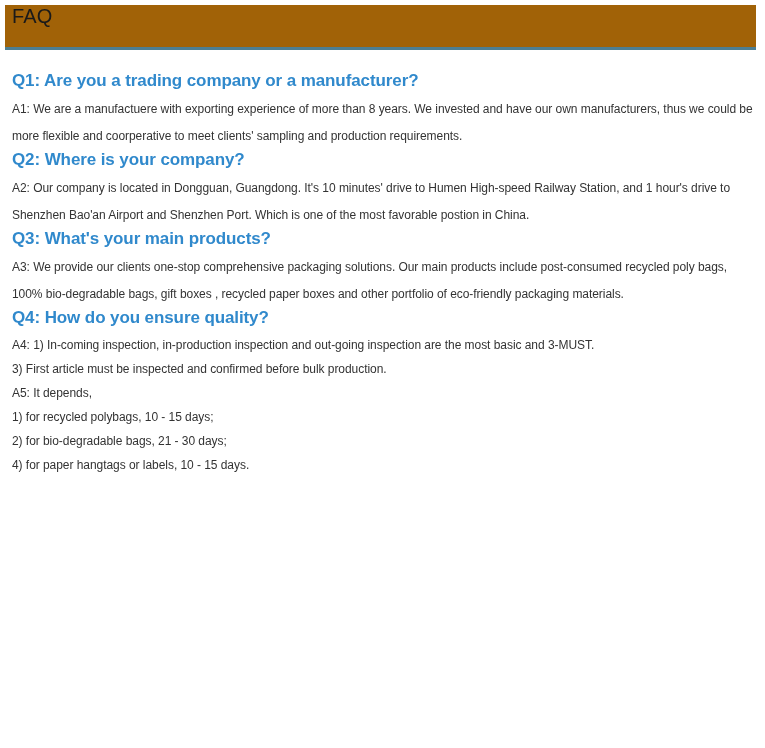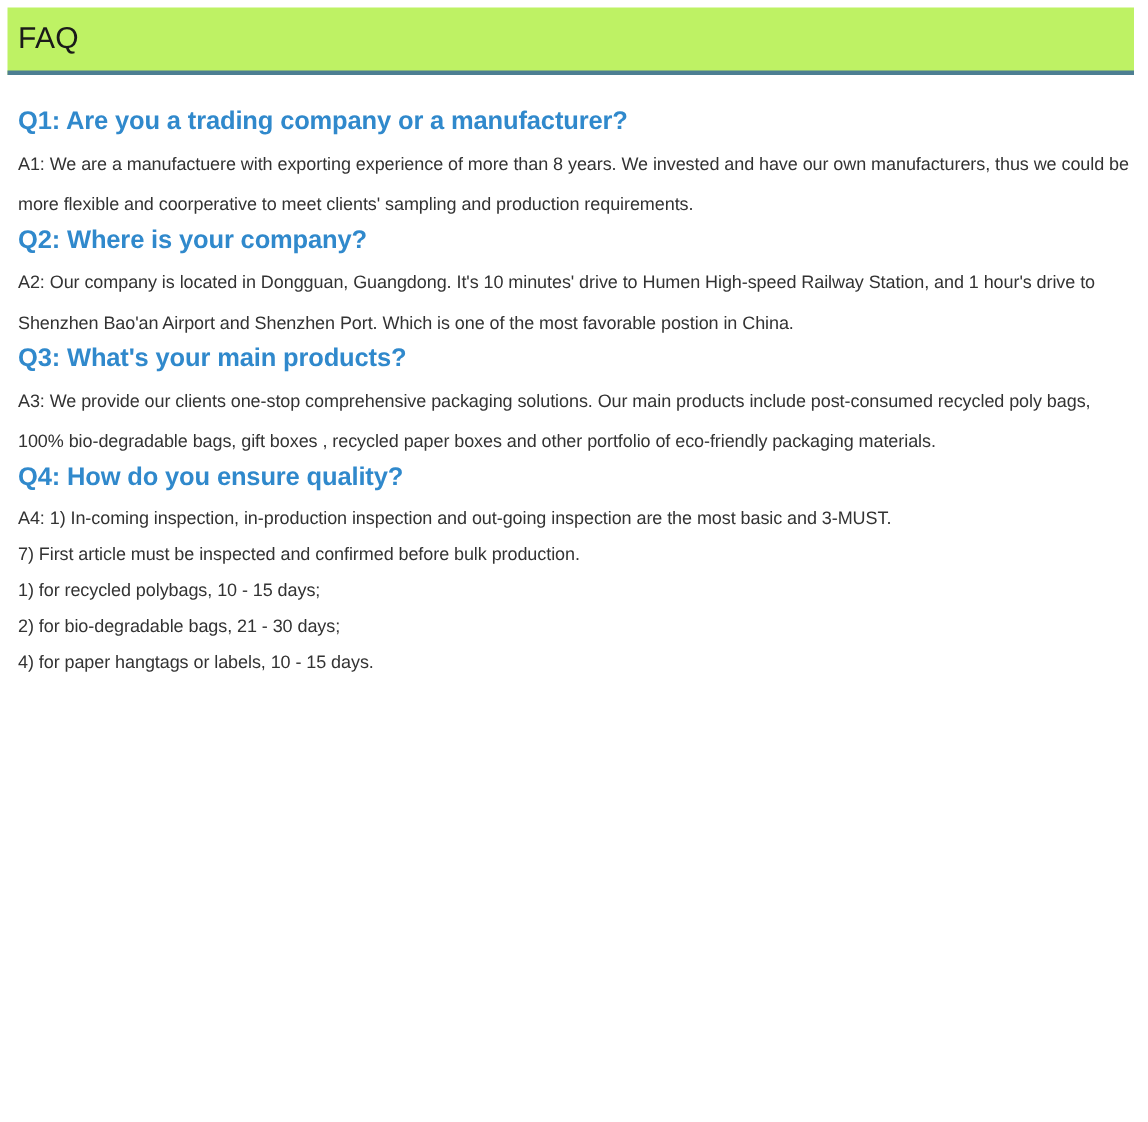--- a/index.html
+++ b/index.html
@@ -13,26 +13,26 @@
     font-family: "Liberation Sans", sans-serif;
     color: #333333;
     overflow: hidden;
   }
   .page {
     width: 765px;
     box-sizing: border-box;
     padding: 5px 9px 0 5px;
   }
   .faq-banner {
-    background: #bef264;
+    background: #a16207;
     border-bottom: 3px solid #4d7e92;
     height: 45px;
     box-sizing: border-box;
     display: flex;
-    align-items: center;
+    align-items: flex-start;
     padding-left: 7px;
   }
   .faq-banner-title {
     font-size: 20px;
     line-height: 22px;
     color: #1a1a1a;
     font-weight: 400;
     letter-spacing: 0.2px;
   }
   .faq-content {
@@ -95,26 +95,27 @@
       <h3 class="faq-question">Q3: What's your main products?</h3>
       <p class="faq-answer">
         <span class="line">A3: We provide our clients one-stop comprehensive packaging solutions. Our main products include post-consumed recycled poly bags, 100% bio-degradable bags, gift boxes , recycled paper boxes and other portfolio of eco-friendly packaging materials.</span>
       </p>
     </div>
 
     <div class="faq-item">
       <h3 class="faq-question">Q4: How do you ensure quality?</h3>
       <p class="faq-answer list-mode">
         <span class="line">A4: 1) In-coming inspection, in-production inspection and out-going inspection are the most basic and 3-MUST.</span>
-        <span class="line">7) First article must be inspected and confirmed before bulk production.</span>
+        <span class="line">3) First article must be inspected and confirmed before bulk production.</span>
       </p>
     </div>
 
     <div class="faq-item">
       <p class="faq-answer list-mode">
+        <span class="line">A5: It depends,</span>
         <span class="line">1) for recycled polybags, 10 - 15 days;</span>
         <span class="line">2) for bio-degradable bags, 21 - 30 days;</span>
         <span class="line">4) for paper hangtags or labels, 10 - 15 days.</span>
       </p>
     </div>
 
   </div>
 </div>
 
 </body></html>

